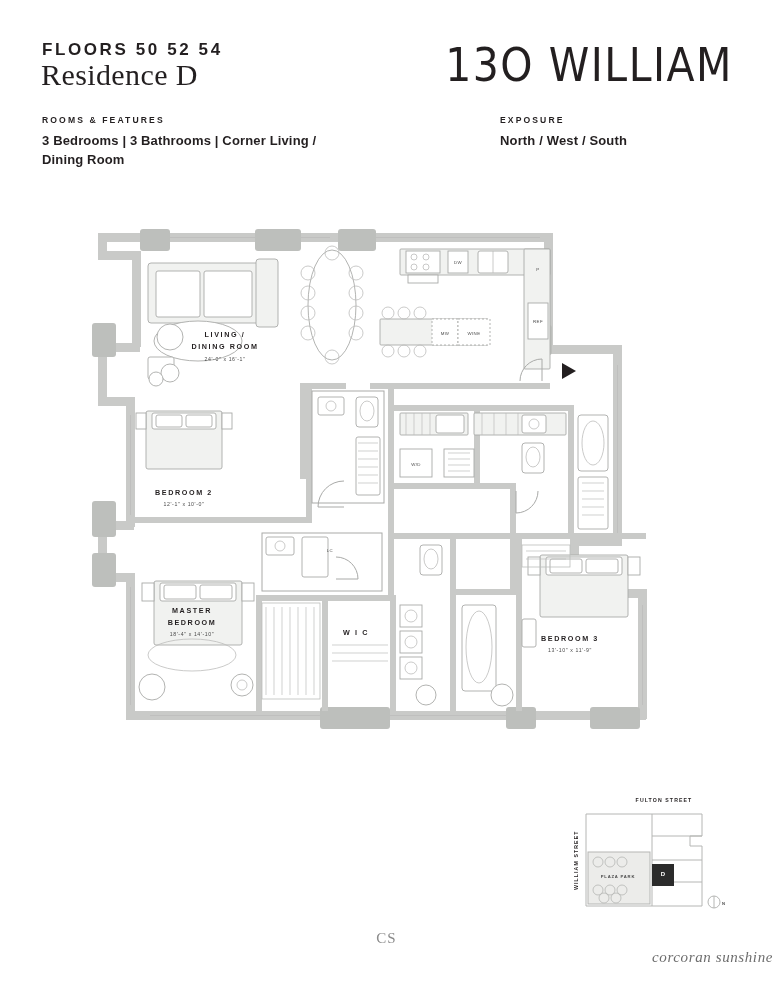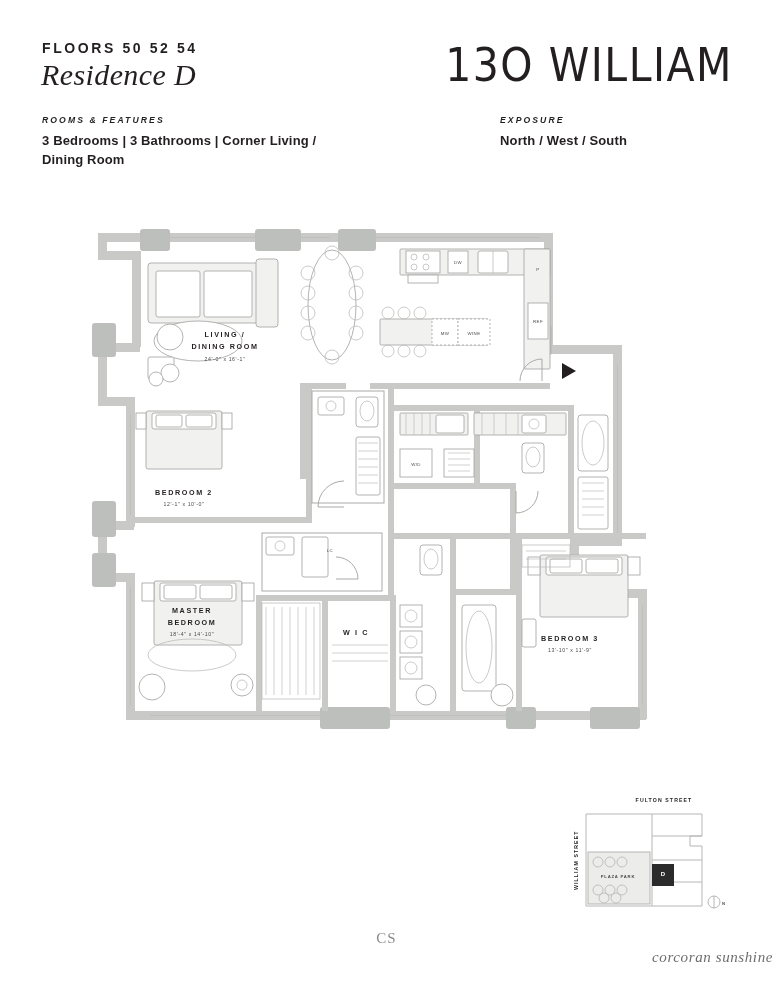--- a/index.html
+++ b/index.html
@@ -19,53 +19,51 @@
   
   #header {
     position: absolute;
     left: 0; top: 0;
     width: 773px;
     height: 170px;
   }
   #floors-label {
     position: absolute;
     left: 42px; top: 40px;
-    font-size: 14px;
+    font-size: 17px;
     font-weight: bold;
     letter-spacing: 2.6px;
     color: #231f20;
   }
   #residence-name {
     position: absolute;
     left: 41px; top: 58px;
     font-family: "Liberation Serif", serif;
     font-size: 30px;
     font-weight: normal;
     letter-spacing: 0.4px;
     color: #231f20;
-    font-style: italic;
   }
   #brand-title {
     position: absolute;
     right: 40px; top: 38px;
     font-size: 41px;
     letter-spacing: 1.5px;
     font-weight: normal;
     color: #231f20;
     font-family: "DejaVu Sans", sans-serif;
     transform: scaleY(1.12);
     transform-origin: right top;
   }
 
   .sec-head {
     font-size: 8.6px;
     font-weight: bold;
     letter-spacing: 2.1px;
     color: #231f20;
-    font-style: italic;
   }
   .sec-body {
     font-size: 13px;
     font-weight: bold;
     line-height: 1.48;
     color: #231f20;
     letter-spacing: 0.15px;
   }
   #rooms-block { position: absolute; left: 42px; top: 115px; width: 300px; }
   #rooms-block .sec-body { margin-top: 6px; }

